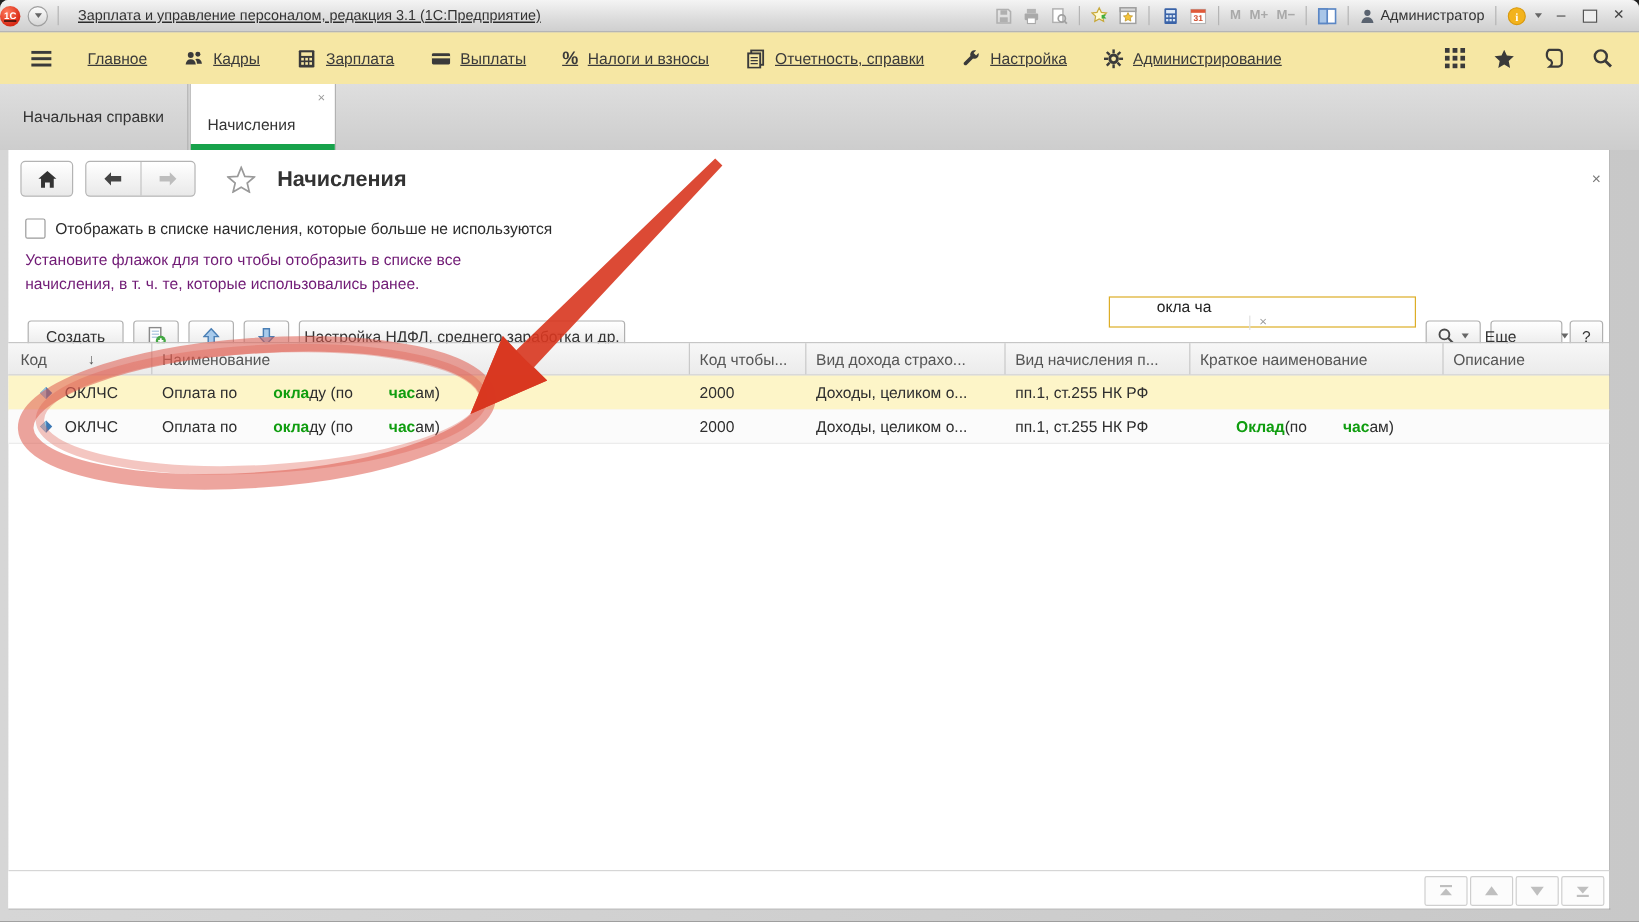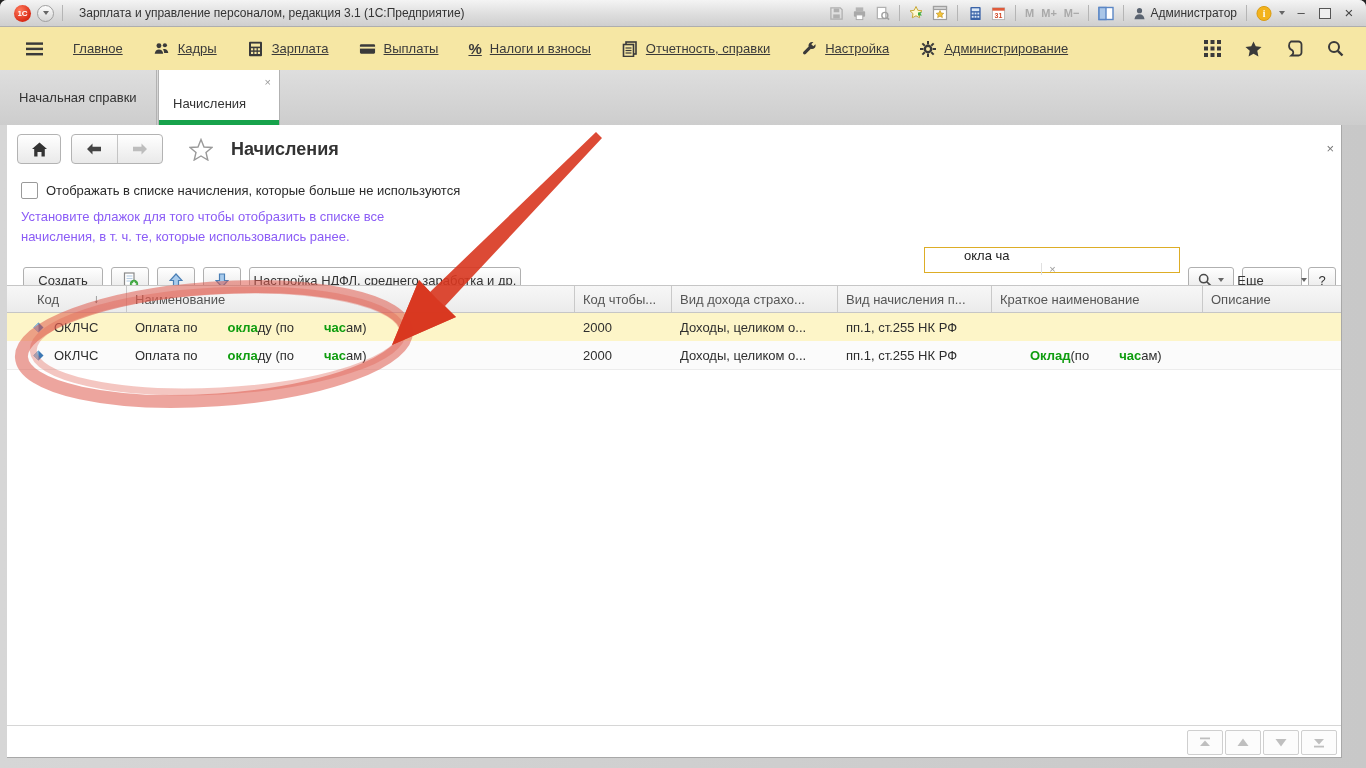--- a/index.html
+++ b/index.html
@@ -3,21 +3,21 @@
 <meta charset="utf-8">
 <style>
   html,body{margin:0;padding:0;background:#222;}
   body{width:1366px;height:768px;overflow:hidden;font-family:"Liberation Sans","DejaVu Sans",sans-serif;
        -webkit-font-smoothing:antialiased;}
   .window{position:absolute;left:0;top:0;width:1366px;height:768px;border-radius:7px 7px 0 0;overflow:hidden;background:#cfcfcf;}
   
   .titlebar{position:absolute;left:0;top:0;width:100%;height:26px;
             background:linear-gradient(#f4f4f4,#dcdcdc 60%,#cfcfcf);border-bottom:1px solid #aeaeae;
             display:flex;align-items:center;}
-  .tb-left{display:flex;align-items:center;gap:6px;padding-left:14px;}
+  .tb-left{display:flex;align-items:center;gap:6px;padding-left:0;text-decoration:underline;}
   .logo-1c{width:17px;height:17px;border-radius:50%;background:radial-gradient(circle at 35% 30%,#ff7a5c,#d92b16 70%);
            color:#fff;font-size:8px;font-weight:bold;display:flex;align-items:center;justify-content:center;}
   .chev-circle{width:15px;height:15px;border-radius:50%;background:linear-gradient(#fdfdfd,#d6d6d6);
            border:1px solid #9f9f9f;display:flex;align-items:center;justify-content:center;}
   .tb-sep{width:1px;height:16px;background:#b5b5b5;margin:0 2px;}
   .tb-title{font-size:12px;color:#333;margin-left:8px;white-space:nowrap;}
   .tb-right{margin-left:auto;display:flex;align-items:center;gap:7px;padding-right:8px;}
   .tb-ic{width:16px;height:16px;display:flex;align-items:center;justify-content:center;}
   .mem{font-size:11px;color:#a9a9a9;font-weight:bold;}
   .tb-user{font-size:12px;color:#333;display:flex;align-items:center;gap:4px;}
@@ -51,21 +51,21 @@
         display:flex;align-items:center;justify-content:center;}
   .home-btn{width:42px;}
   .navgroup{display:flex;width:90px;}
   .navgroup .half{flex:1;display:flex;align-items:center;justify-content:center;height:28px;}
   .navgroup .half.first{border-right:1px solid #c4c4c4;}
   .star-title{margin-left:16px;display:flex;align-items:center;gap:18px;}
   .page-title{font-size:18px;font-weight:bold;color:#333;}
   
   .chk-row{position:absolute;left:14px;top:57px;display:flex;align-items:center;gap:8px;font-size:13px;color:#2b2b2b;}
   .chk{width:15px;height:15px;border:1px solid #9a9a9a;border-radius:2px;background:#fff;}
-  .hint{position:absolute;left:14px;top:82px;font-size:13px;color:#8b5cf6;line-height:20px;}
+  .hint{position:absolute;left:14px;top:82px;font-size:13px;color:#701a75;line-height:20px;}
   
   .cmdbar{position:absolute;left:0;top:120px;width:100%;height:32px;}
   .btn{position:absolute;height:26px;border:1px solid #b0b0b0;border-radius:3px;background:linear-gradient(#ffffff,#e7e7e7);
        font-size:13px;color:#333;display:flex;align-items:center;justify-content:center;gap:6px;box-sizing:border-box;margin-top:20px;}
   .b-create{left:16px;width:80px;top:2px;}
   .b-copy{left:104px;width:38px;top:2px;}
   .b-up{left:150px;width:38px;top:2px;}
   .b-down{left:196px;width:38px;top:2px;}
   .b-ndfl{left:242px;width:272px;top:2px;}
   .search-wrap{position:absolute;right:161px;top:2px;width:256px;height:26px;border:1px solid #ddad26;background:#fff;
@@ -425,21 +425,21 @@
         <div class="caret-down sm"></div>
       </div>
       <div class="btn b-more">
         <span>Еще</span>
           <div class="caret-down sm"></div>
       </div>
       <div class="btn b-help">?</div>
     </div>
 
     <div class="thead grid">
-      <div class="th" style="padding-left:30px;">
+      <div class="th" style="padding-left:10px;">
           <span>Код</span>
           <span class="sort">↓</span>
         </div>
       <div class="th">Наименование</div>
       <div class="th">Код чтобы...</div>
       <div class="th">Вид дохода страхо...</div>
       <div class="th">Вид начисления п...</div>
       <div class="th">Краткое наименование</div>
       <div class="th">Описание</div>
     </div>

